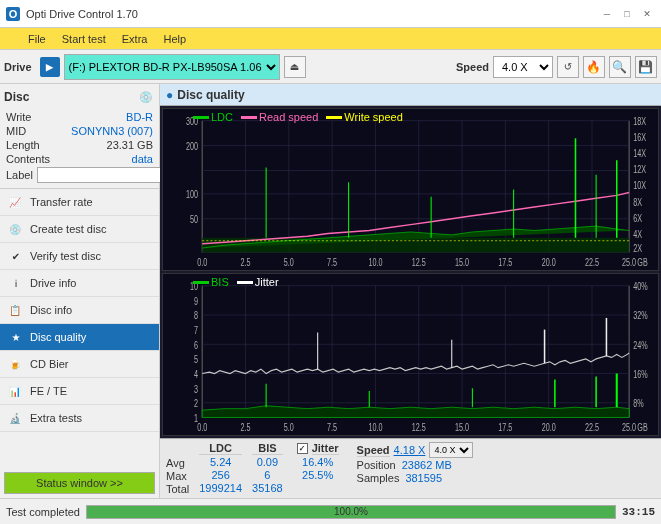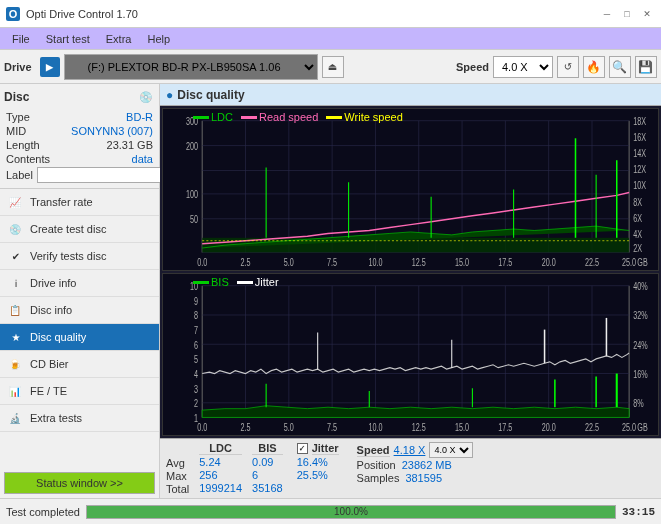--- a/index.html
+++ b/index.html
@@ -16,42 +16,42 @@
       height: 28px;
     }
     .titlebar-left { display: flex; align-items: center; gap: 6px; }
     .titlebar-icon { width: 14px; height: 14px; background: #1a6fb5; border-radius: 2px; display: flex; align-items: center; justify-content: center; color: white; font-size: 8px; font-weight: bold; }
     .titlebar-title { font-size: 11px; color: #333; }
     .titlebar-controls { display: flex; gap: 4px; }
     .titlebar-btn { width: 16px; height: 16px; display: flex; align-items: center; justify-content: center; font-size: 9px; cursor: pointer; color: #666; }
 
     
     .menubar {
-      background: #c4b5fd;
-      display: flex;
-      align-items: center;
-      padding: 2px 4px;
+      background: #fde047;
+      display: flex;
+      align-items: center;
+      padding: 2px 20px;
       height: 22px;
       border-bottom: 1px solid #ccc;
     }
     .menu-item { padding: 2px 8px; cursor: pointer; color: #333; }
 
     
     .toolbar {
       background: #f0f0f0;
       display: flex;
       align-items: center;
       padding: 3px 4px;
       height: 34px;
       border-bottom: 1px solid #ccc;
       gap: 4px;
     }
     .toolbar-label { color: #333; font-weight: bold; margin-right: 4px; }
     .drive-select-container { display: flex; align-items: center; gap: 4px; flex: 1; }
-    .drive-select { height: 26px; border: 1px solid #aaa; background: #737373; padding: 0 19px; min-width: 200px; font-size: 11px; }
+    .drive-select { height: 26px; border: 1px solid #aaa; background: #5eead4; padding: 0 0; min-width: 200px; font-size: 11px; }
     .toolbar-icon-btn { width: 22px; height: 22px; background: #f5f5f5; border: 1px solid #aaa; display: flex; align-items: center; justify-content: center; cursor: pointer; font-size: 10px; color: #444; }
     .speed-label { color: #333; font-weight: bold; margin-left: 6px; }
     .speed-select { height: 22px; border: 1px solid #aaa; background: white; padding: 0 4px; width: 60px; font-size: 11px; }
 
     
     .main-layout {
       display: flex;
       height: calc(524px - 28px - 22px - 34px - 26px);
     }
 
@@ -165,21 +165,21 @@
     .stats-table {
       background: #e8e8e8;
       border-top: 1px solid #aaa;
       padding: 3px 6px;
       display: flex;
       gap: 10px;
       align-items: flex-start;
     }
     .stats-col { display: flex; flex-direction: column; gap: 1px; }
     .stats-col-header { font-weight: bold; color: #333; text-align: center; border-bottom: 1px solid #ccc; }
-    .stats-cell { text-align: left; color: #0066cc; }
+    .stats-cell { text-align: center; color: #0066cc; }
     .stats-label-col { display: flex; flex-direction: column; gap: 1px; }
     .stats-label { color: #333; }
 
     .jitter-section { display: flex; flex-direction: column; gap: 1px; margin-left: 4px; }
     .jitter-header { display: flex; align-items: center; gap: 4px; font-weight: bold; }
     .checkbox { width: 11px; height: 11px; border: 1px solid #666; background: white; display: flex; align-items: center; justify-content: center; font-size: 8px; color: #333; }
 
     .speed-section { display: flex; flex-direction: column; gap: 1px; margin-left: 8px; }
     .speed-row { display: flex; align-items: center; gap: 4px; }
     .speed-val { color: #0066cc; text-decoration: underline; }
@@ -280,21 +280,21 @@
 <div class="main-layout">
 
   <div class="sidebar">
 
     <div class="disc-info-panel">
       <div class="disc-info-header">
         <span class="disc-label">Disc</span>
         <div class="disc-icon">💿</div>
       </div>
       <div class="disc-row">
-        <span class="disc-key">Type</span>
+        <span class="disc-key">Write</span>
         <span class="disc-val">BD-R</span>
       </div>
       <div class="disc-row">
         <span class="disc-key">MID</span>
         <span class="disc-val">SONYNN3 (007)</span>
       </div>
       <div class="disc-row">
         <span class="disc-key">Length</span>
         <span class="disc-val-black">23.31 GB</span>
       </div>
@@ -313,21 +313,21 @@
       <div class="nav-item">
         <span class="nav-icon">📈</span>
         <span>Transfer rate</span>
       </div>
       <div class="nav-item">
         <span class="nav-icon">💿</span>
         <span>Create test disc</span>
       </div>
       <div class="nav-item">
         <span class="nav-icon">✔</span>
-        <span>Verify tests disc</span>
+        <span>Verify test disc</span>
       </div>
       <div class="nav-item">
         <span class="nav-icon">ℹ</span>
         <span>Drive info</span>
       </div>
       <div class="nav-item">
         <span class="nav-icon">📋</span>
         <span>Disc info</span>
       </div>
       <div class="nav-item active">

